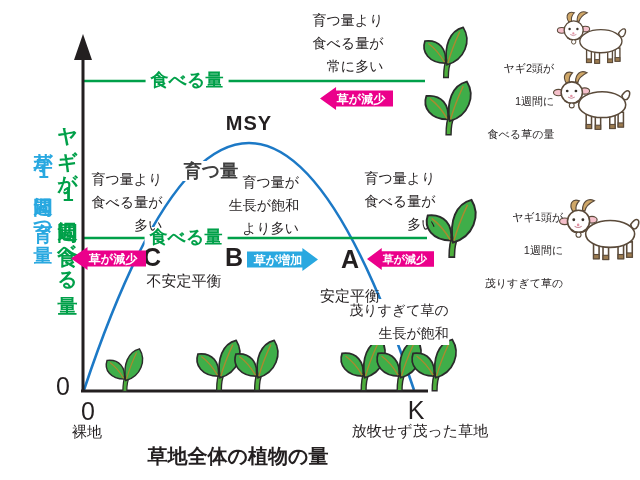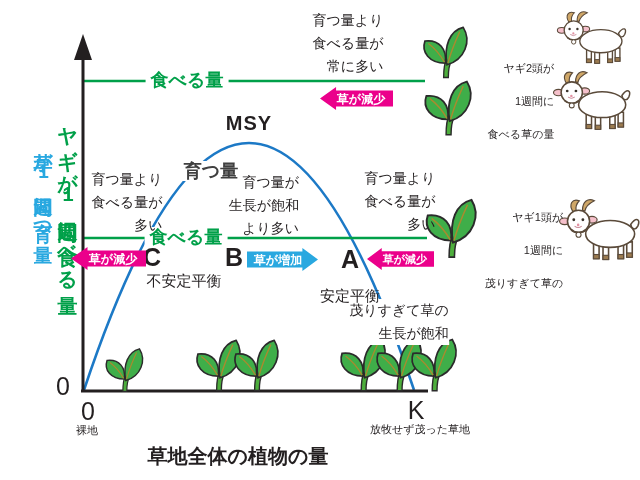--- a/index.html
+++ b/index.html
@@ -11,21 +11,21 @@
   .ctr{transform:translateX(-50%);text-align:right;}
   .note{font-size:14px;line-height:23px;white-space:pre-line;}
   .note-sm{font-size:11px;line-height:33px;white-space:pre-line;}
   .whitebg{background:#fff;}
   .eat-label{font-size:18px;font-weight:bold;color:#00A049;background:#fff;padding:0 5px;line-height:20px;}
   .grow-label{font-size:18px;font-weight:bold;color:#404040;background:#fff;padding:0 3px;line-height:20px;}
   .msy{font-size:20px;font-weight:600;letter-spacing:1px;}
   .pt{font-size:25px;font-weight:bold;}
   .cap{font-size:15px;margin-left:20px;}
   .axnum{font-size:25px;font-weight:500;}
-  .axcap{font-size:11px;}
+  .axcap{font-size:15px;}
   .xtitle{font-size:20px;font-weight:bold;}
   .vtext{writing-mode:vertical-rl;text-orientation:upright;font-size:20px;font-weight:bold;line-height:24px;letter-spacing:1px;}
   .vgreen{color:#00A049;}
   .vblue{color:#29A8E0;}
   .badge{display:flex;align-items:center;color:#fff;font-size:12px;font-weight:bold;line-height:1;}
   .badge-left{background:#EB008B;clip-path:polygon(0 50%,22% 0,22% 15%,100% 15%,100% 85%,22% 85%,22% 100%);justify-content:center;padding-left:9px;}
   .badge-right{background:#29A8E0;clip-path:polygon(100% 50%,78% 0,78% 15%,0 15%,0 85%,78% 85%,78% 100%);justify-content:center;padding-right:9px;}
 </style>
 </head>
 <body>

